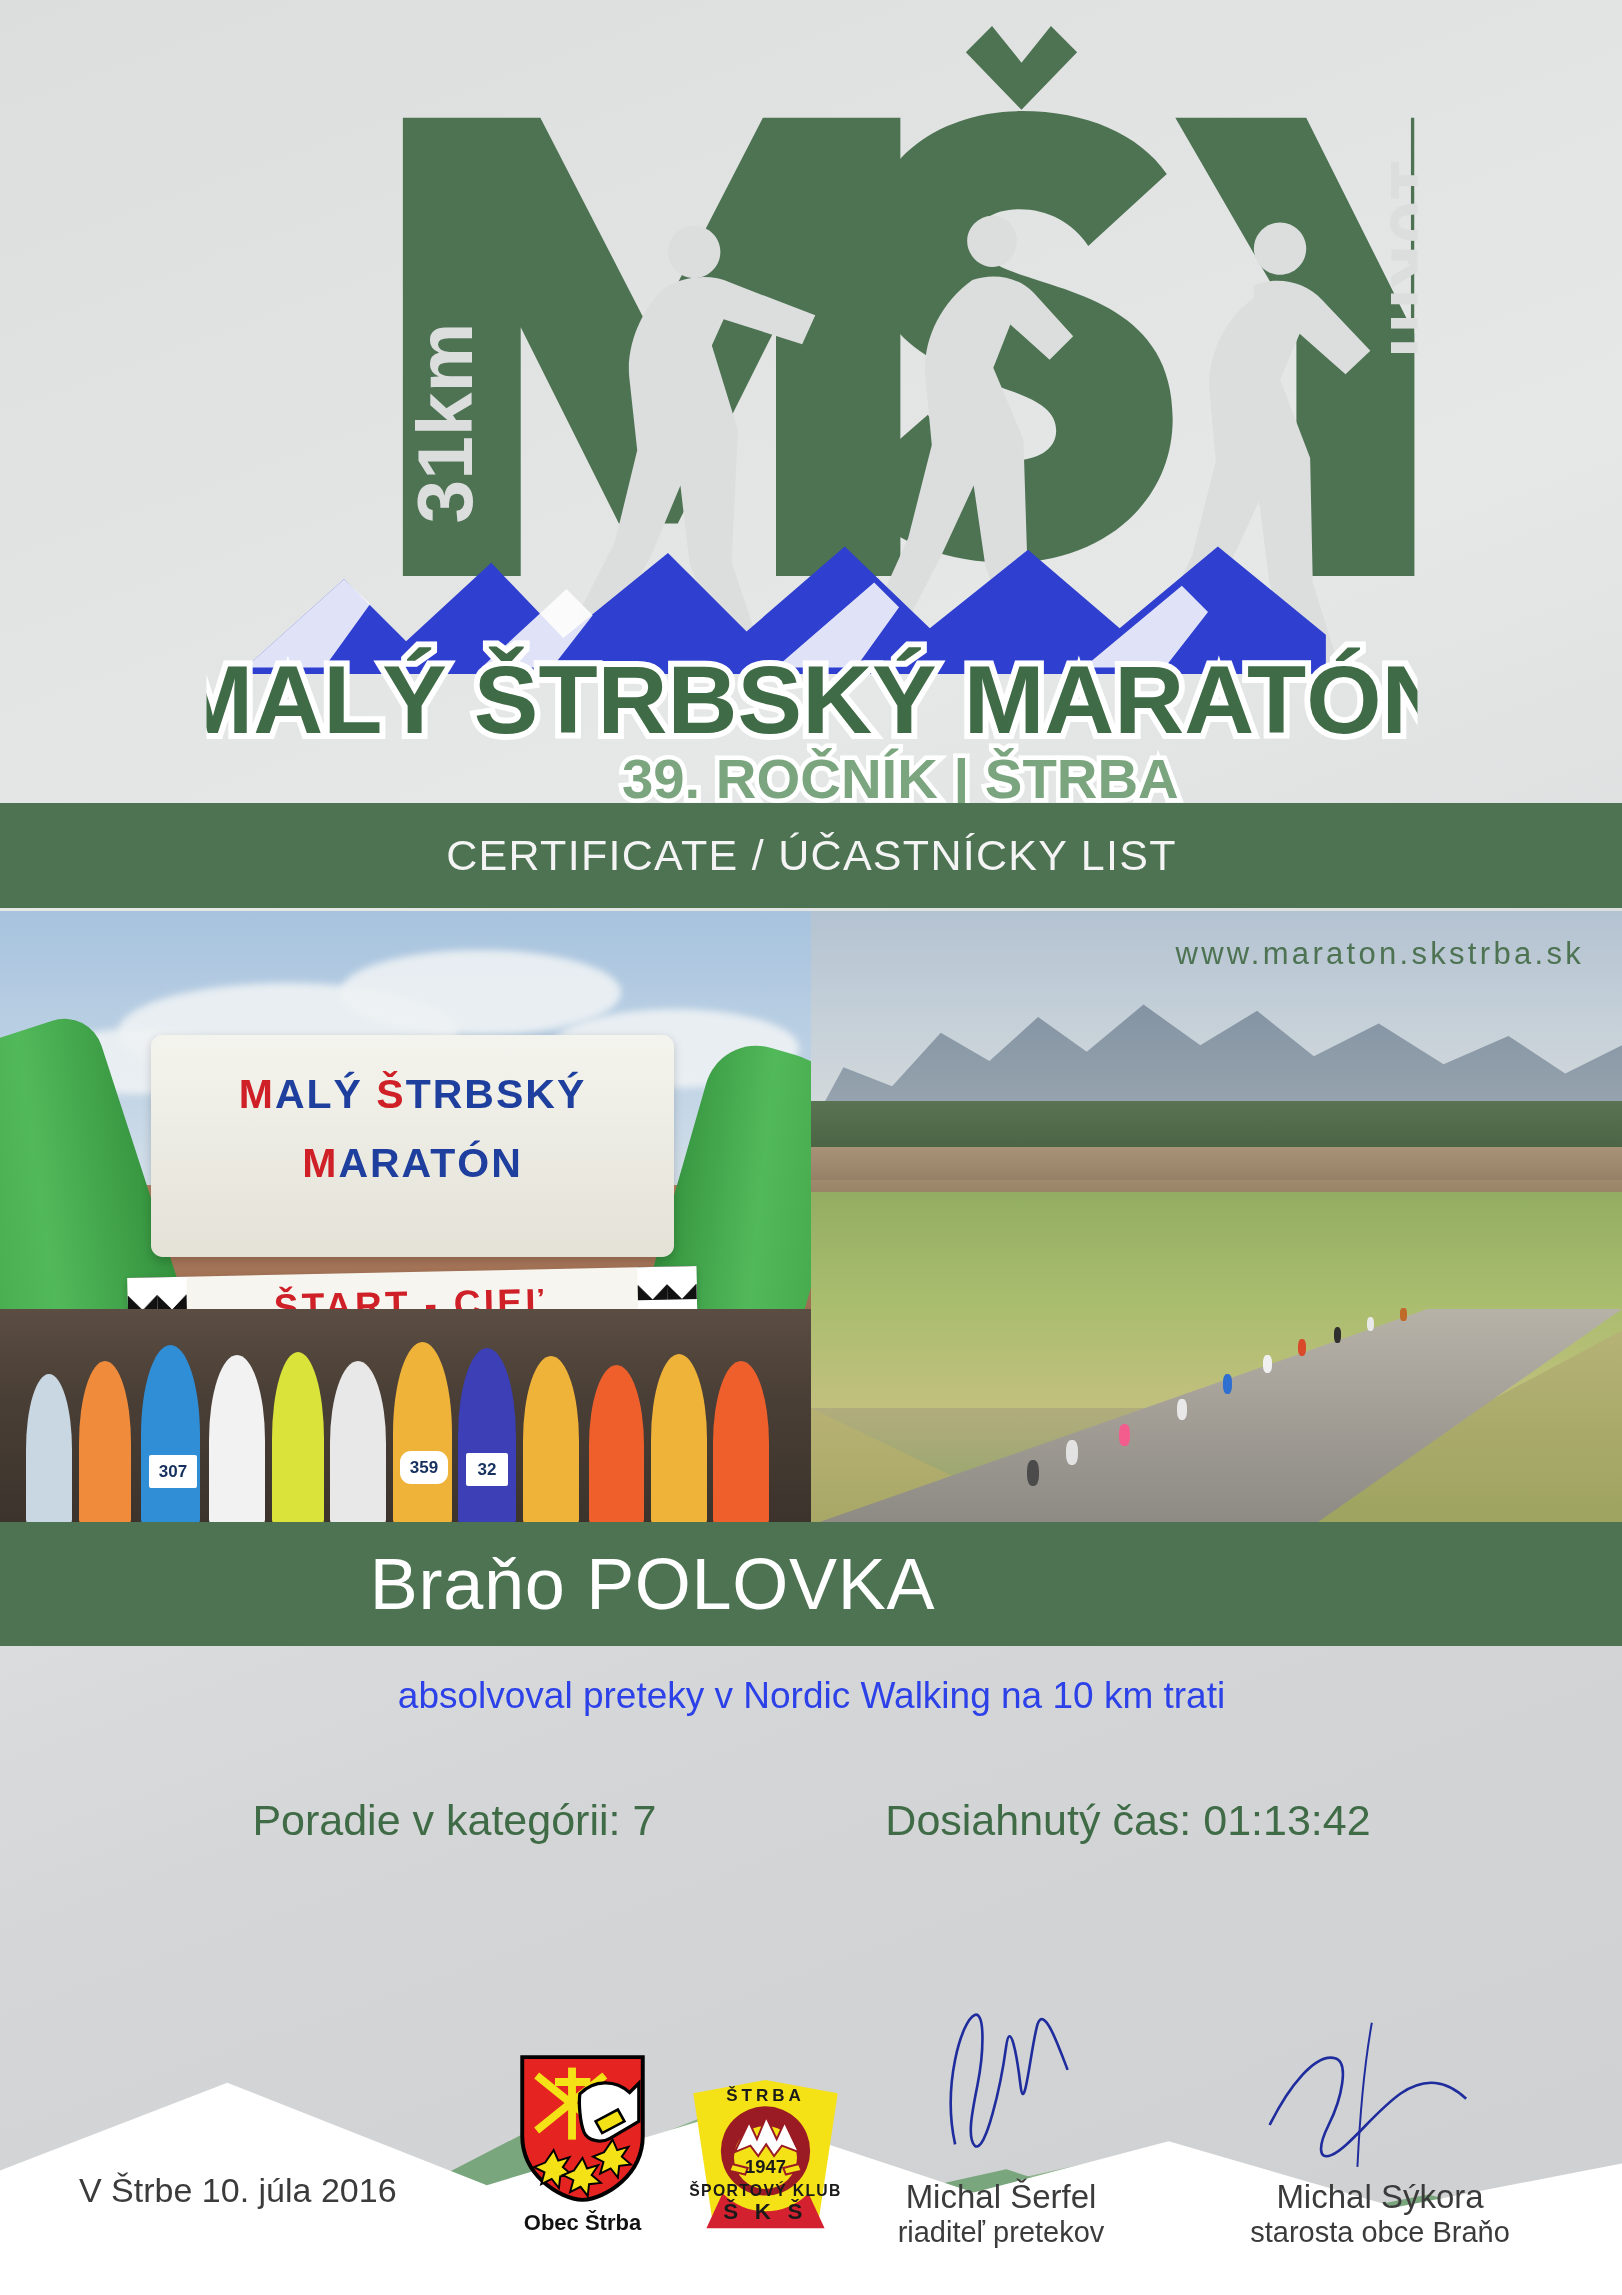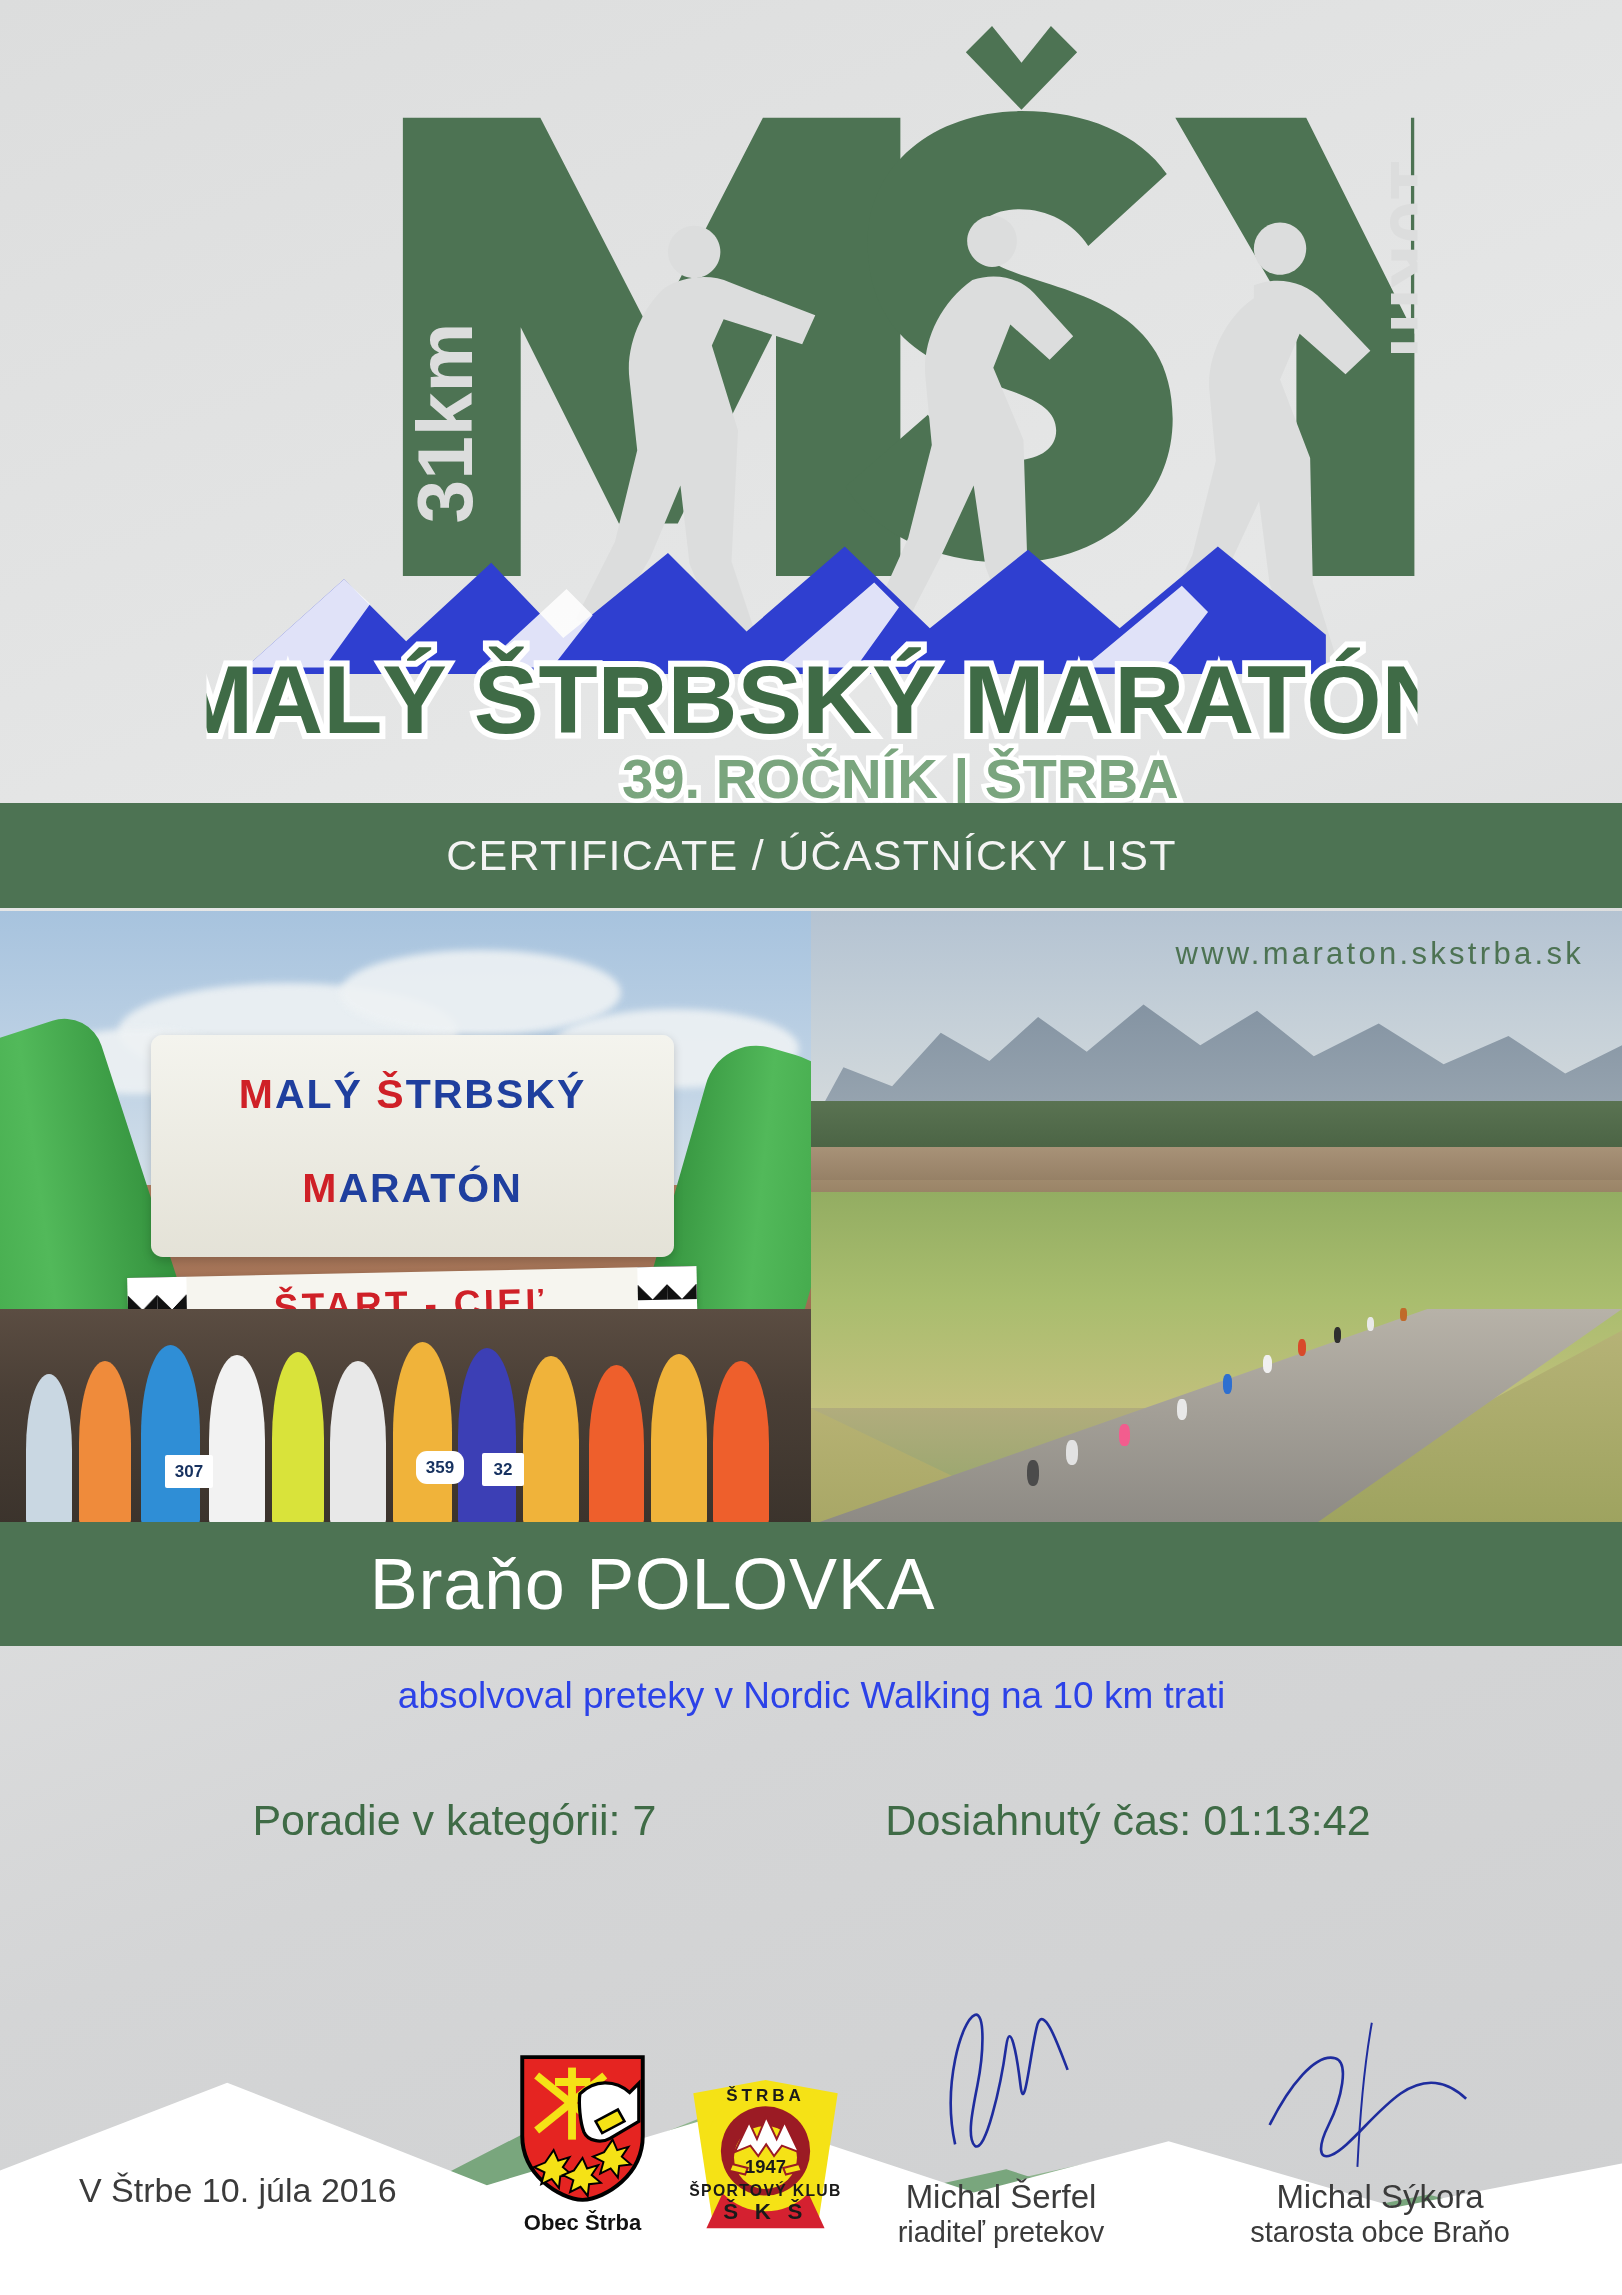--- a/index.html
+++ b/index.html
@@ -52,40 +52,40 @@
   .arch-left{position:absolute;width:196px;height:406px;background:linear-gradient(100deg,#3fa447,#52b95a 45%,#2e8a38);
     border-radius:79px 39px 26px 26px;transform:rotate(-18deg);left:-39px;top:118px;}
   .arch-right{position:absolute;width:157px;height:366px;background:linear-gradient(260deg,#3fa447,#52b95a 45%,#2e8a38);
     border-radius:52px 79px 26px 26px;transform:rotate(16deg);left:667px;top:137px;}
   .arch-top{position:absolute;left:151px;top:124px;width:523px;height:222px;
     background:linear-gradient(#f4f4ee,#e4e2d7);border-radius:11.8px;
     box-shadow:0 3.9px 9.2px rgba(0,0,0,.18);}
   .arch-txt1{position:absolute;left:151px;top:160px;width:523px;text-align:center;
     font-size:41px;font-weight:bold;letter-spacing:2px;font-family:"Liberation Sans",sans-serif;}
   .arch-txt2{position:absolute;left:151px;top:229px;width:523px;text-align:center;
-    font-size:41px;font-weight:bold;letter-spacing:2px;font-family:"Liberation Sans",sans-serif;margin-top:25px;}
+    font-size:41px;font-weight:bold;letter-spacing:2px;font-family:"Liberation Sans",sans-serif;}
   .red{color:#cf2027;} .blue{color:#1f3f9e;}
   .start-banner{position:absolute;left:128px;top:361px;width:569px;height:65px;
     background:#f6f5ef;transform:rotate(-1.2deg);box-shadow:0 2.6px 6.5px rgba(0,0,0,.2);
     display:flex;align-items:center;justify-content:center;}
   .start-banner span{color:#cf2027;font-weight:bold;font-size:37px;letter-spacing:3.3px;
     font-family:"Liberation Sans",sans-serif;}
   .chk{position:absolute;top:0;height:65px;width:59px;
     background:
       linear-gradient(45deg,#111 25%,transparent 25%) 0 0/29.4px 33px,
       linear-gradient(-45deg,#111 25%,transparent 25%) 0 0/29.4px 33px,
       #fff;}
   .chk.l{left:0;} .chk.r{right:0;}
   .buildings{position:absolute;left:0;bottom:196px;width:811px;height:144px;
     background:linear-gradient(#b1714a,#8d5637);opacity:.85;}
   .crowd{position:absolute;left:0;bottom:0;width:811px;height:216px;
     background:linear-gradient(#5b4d42 0%,#4a3f36 40%,#3b332c 100%);}
   .bib{position:absolute;background:#fff;color:#16315f;font-weight:bold;
     font-size:17px;display:flex;align-items:center;justify-content:center;
-    border-radius:2px;font-family:"Liberation Sans",sans-serif;margin-left:16px;}
+    border-radius:2px;font-family:"Liberation Sans",sans-serif;}
   .runner{position:absolute;bottom:0;border-radius:50% 50% 5.2px 5.2px;}
 
   
   .r-sky{position:absolute;left:0;top:0;width:811px;height:216px;
      background:linear-gradient(#b4c3d2,#c8d2d9 60%,#d6dbdc);}
   .r-mtn{position:absolute;left:0;top:59px;width:811px;height:157px;
      background:linear-gradient(#7e8e9e,#9aa7b2);
      clip-path:polygon(0% 100%,4% 62%,10% 74%,16% 40%,22% 58%,28% 30%,34% 52%,41% 22%,48% 48%,55% 26%,62% 55%,70% 34%,78% 60%,86% 42%,93% 66%,100% 48%,100% 100%);}
   .r-forest{position:absolute;left:0;top:190px;width:811px;height:79px;
      background:linear-gradient(#5a7352,#415a3c);}

